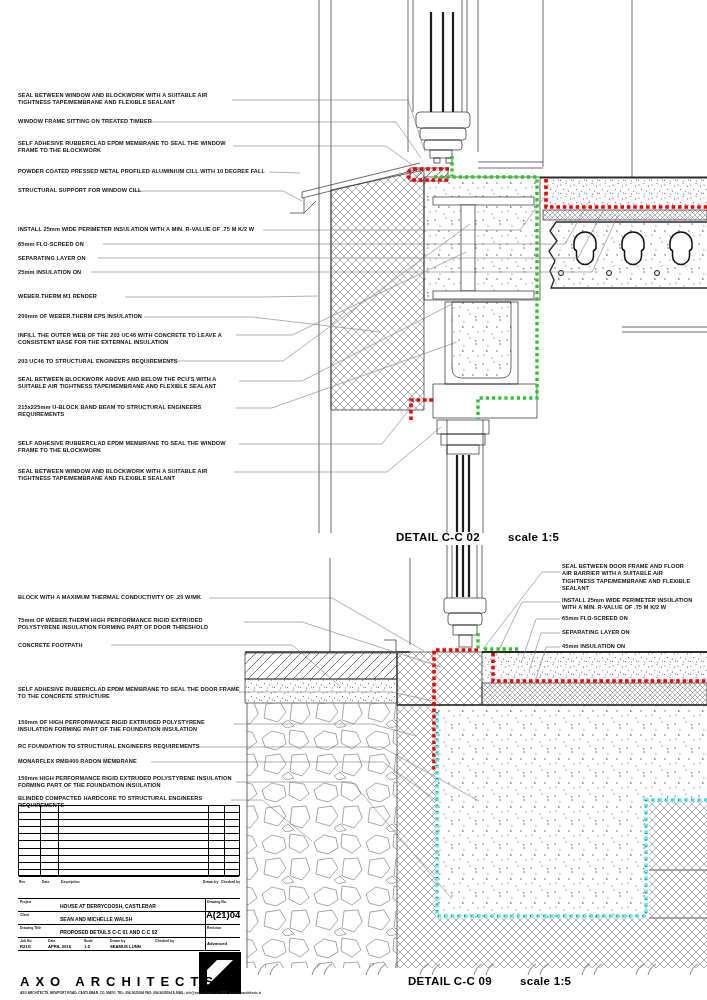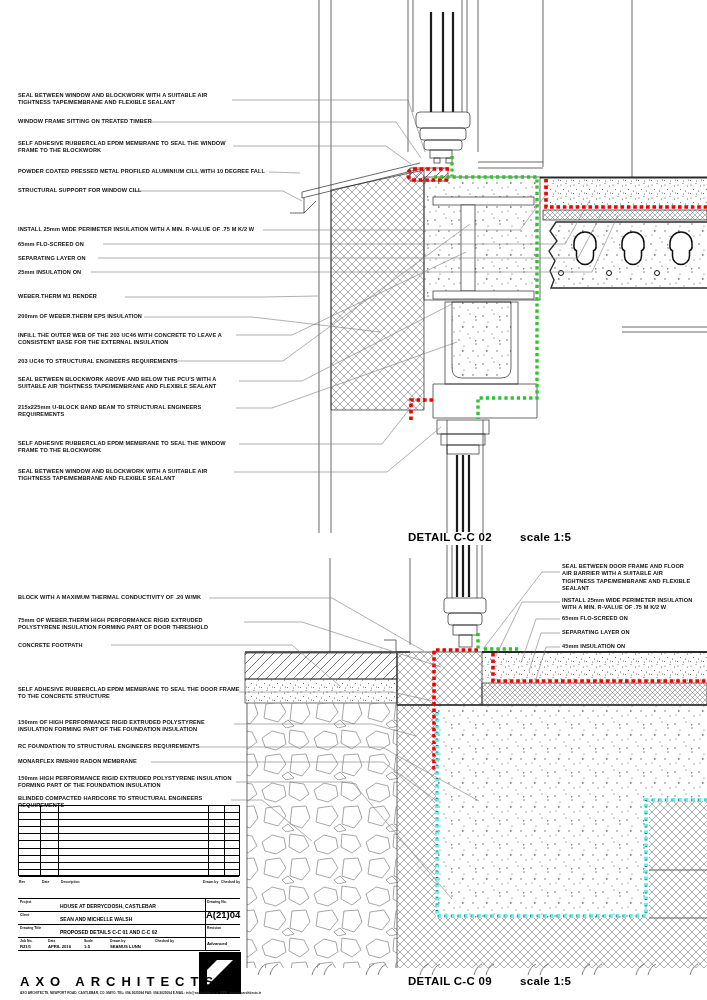--- a/index.html
+++ b/index.html
@@ -265,21 +265,21 @@
 <div class="lbl" style="left:18px;top:758px;width:214px">MONARFLEX RMB400 RADON MEMBRANE</div>
 <div class="lbl" style="left:18px;top:775px;width:224px">150mm HIGH PERFORMANCE RIGID EXTRUDED POLYSTYRENE INSULATION FORMING PART OF THE FOUNDATION INSULATION</div>
 <div class="lbl" style="left:18px;top:795px;width:218px">BLINDED COMPACTED HARDCORE TO STRUCTURAL ENGINEERS REQUIREMENTS</div>
 
 <div class="lbl lbl-r" style="left:562px;top:563px">SEAL BETWEEN DOOR FRAME AND FLOOR AIR BARRIER WITH A SUITABLE AIR TIGHTNESS TAPE/MEMBRANE AND FLEXIBLE SEALANT</div>
 <div class="lbl lbl-r" style="left:562px;top:597px">INSTALL 25mm WIDE PERIMETER INSULATION WITH A MIN. R-VALUE OF .75 M K/2 W</div>
 <div class="lbl lbl-r" style="left:562px;top:615px">65mm FLO-SCREED ON</div>
 <div class="lbl lbl-r" style="left:562px;top:629px">SEPARATING LAYER ON</div>
 <div class="lbl lbl-r" style="left:562px;top:643px">45mm INSULATION ON</div>
 
-<div class="dtitle" style="left:408px;top:531px">
+<div class="dtitle" style="left:396px;top:531px">
   <span>DETAIL C-C 02</span><span class="sc">scale 1:5</span>
 </div>
 <div class="dtitle" style="left:408px;top:975px">
   <span>DETAIL C-C 09</span><span class="sc">scale 1:5</span>
 </div>
 
 <div class="rev-table">
   <div class="rev-row"></div>
       <div class="rev-row"></div>
       <div class="rev-row"></div>

